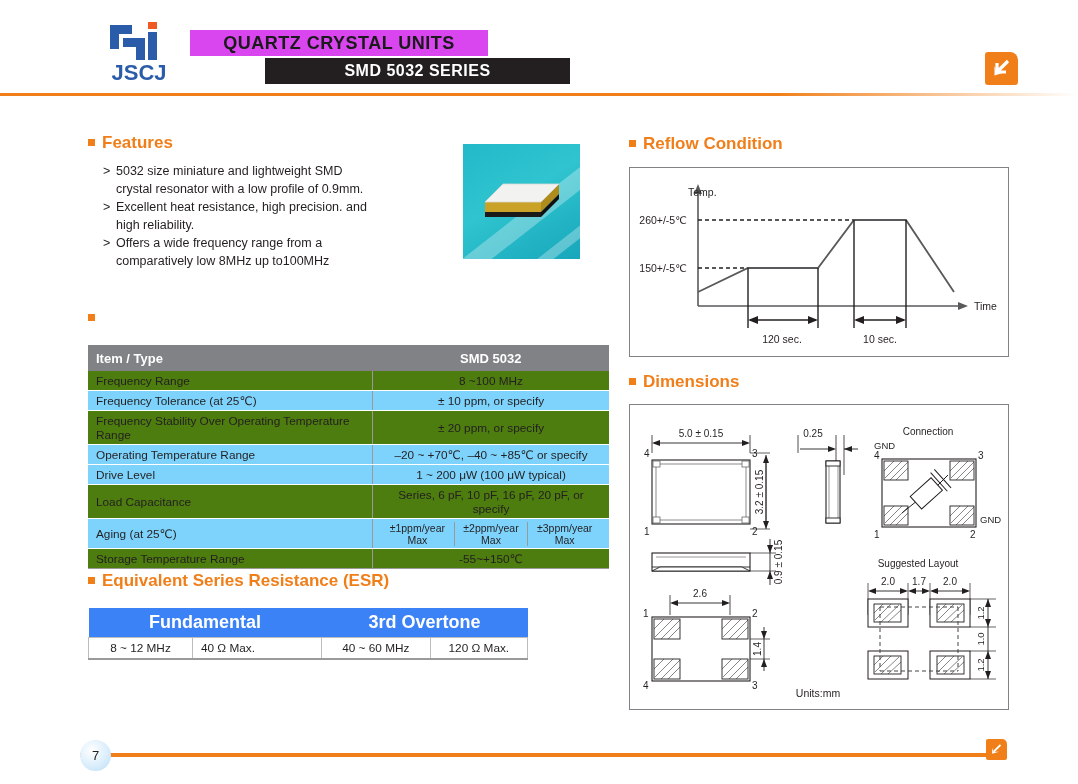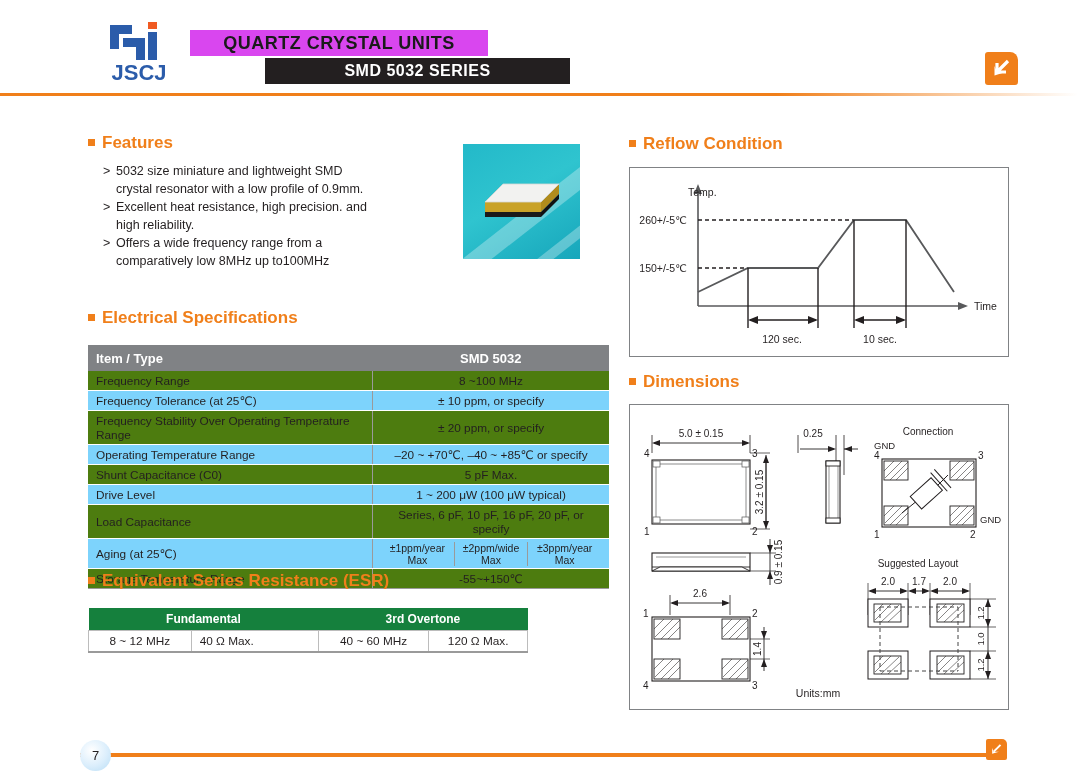--- a/index.html
+++ b/index.html
@@ -63,21 +63,21 @@
   .spec-table td.item{width:268px;text-align:left;}
   .spec-table td.val{text-align:center;border-left:1px solid #9a9a9a;}
   .spec-table tr.alt td{background:#7dd3fc;}
   .spec-table tr.norm td{background:#4d7c0f;}
   .spec-table tr:last-child td{border-bottom:1px solid #9a9a9a;}
   .aging-cells{display:flex;width:100%;}
   .aging-cells span{flex:1;text-align:center;font-size:10.5px;}
   .aging-cells span + span{border-left:1px solid #9a9a9a;}
 
   .esr-table{position:absolute;left:88px;top:608px;width:440px;}
-  .esr-table th{background:#15803d;color:#ffffff;font-weight:bold;font-size:12px;
+  .esr-table th{background:#3b82f6;color:#ffffff;font-weight:bold;font-size:18px;
     text-align:center;padding:4px 6px;}
   .esr-table td{padding:3px 8px;text-align:center;border:1px solid #bcbcbc;
     background:#ffffff;margin-top:28px;}
   .esr-table td.f1{width:100px;}
   .esr-table td.f2{width:130px;text-align:left;}
   .esr-table td.o1{width:110px;}
   .esr-table td.o2{width:95px;}
   .esr-table tr:last-child td{border-bottom:2px solid #9a9a9a;}
 
   
@@ -159,21 +159,21 @@
         <polygon points="2,26 58,26 58,36 2,36" fill="#c9a227"></polygon>
         <polygon points="58,26 76,8 76,18 58,36" fill="#b08c1c"></polygon>
         <polygon points="2,36 58,36 58,41 2,41" fill="#1a1a1a"></polygon>
         <polygon points="58,36 76,18 76,23 58,41" fill="#111111"></polygon>
         <polygon points="2,26 20,8 76,8 58,26" fill="none" stroke="#d8d8d4" stroke-width="0.8"></polygon>
       </svg>
     </div>
   </div>
 
   <div class="sec-head" style="left:88px;top:308px;">
-    <span class="bullet"></span><span>Electrical Specifications</span>
+    <span class="bullet"></span>
   </div>
 
   <table class="spec-table">
     <thead>
       <tr>
         <th>Item / Type</th>
         <th class="val">SMD 5032</th>
       </tr>
     </thead>
     <tbody>
@@ -186,38 +186,34 @@
         <td class="val">± 10 ppm, or specify</td>
       </tr>
       <tr class="norm">
         <td class="item">Frequency Stability Over Operating Temperature Range</td>
         <td class="val">± 20 ppm, or specify</td>
       </tr>
       <tr class="alt">
         <td class="item">Operating Temperature Range</td>
         <td class="val">–20 ~ +70℃, –40 ~ +85℃ or specify</td>
       </tr>
-      <tr class="norm">
-        <td class="item">Shunt Capacitance (C0)</td>
-        <td class="val">5 pF Max.</td>
-      </tr>
       <tr class="alt">
         <td class="item">Drive Level</td>
         <td class="val">1 ~ 200 μW (100 μW  typical)</td>
       </tr>
       <tr class="norm">
         <td class="item">Load Capacitance</td>
         <td class="val">Series, 6 pF, 10 pF, 16 pF, 20 pF, or specify</td>
       </tr>
       <tr class="alt">
         <td class="item">Aging (at 25℃)</td>
         <td class="val">
           <span class="aging-cells">
             <span>±1ppm/year Max</span>
-            <span>±2ppm/wide Max</span>
+            <span>±2ppm/year Max</span>
             <span>±3ppm/year Max</span>
           </span>
         </td>
       </tr>
       <tr class="norm">
         <td class="item">Storage Temperature Range</td>
         <td class="val">-55~+150℃</td>
       </tr>
     </tbody>
   </table>

